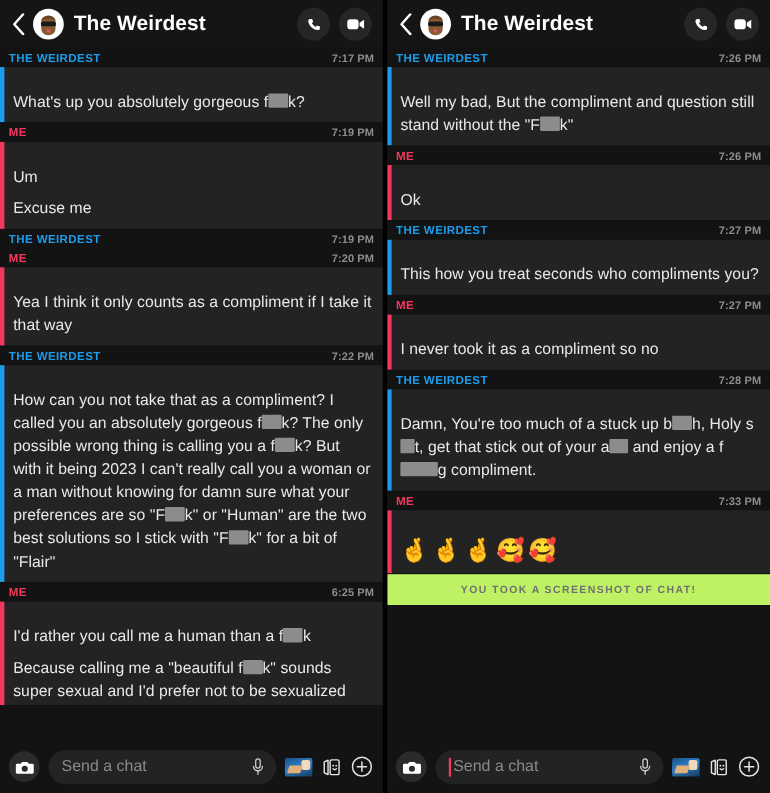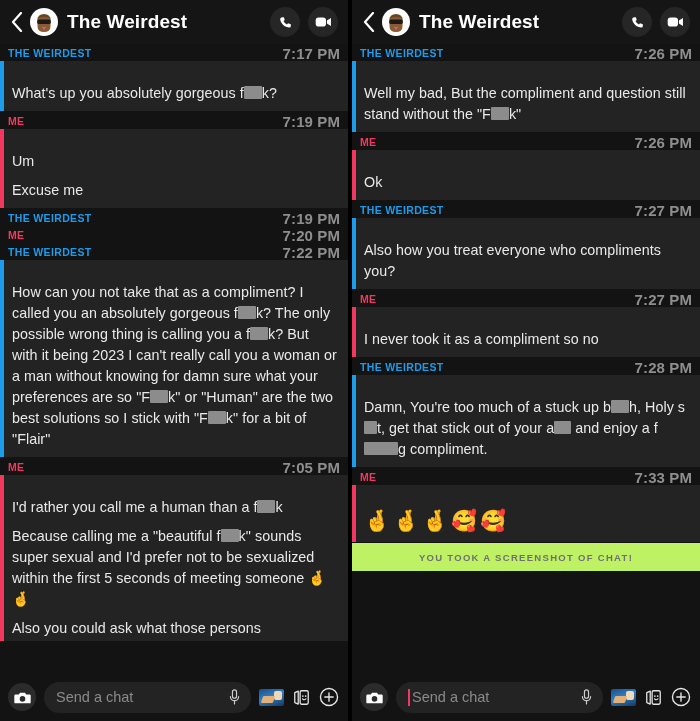--- a/index.html
+++ b/index.html
@@ -62,21 +62,21 @@
     display:flex; align-items:center; justify-content:space-between;
     padding:3px 8px 2px 8px;
     background:#131313;
     height:17px;
   }
   .sender {
     font-size:10.5px; font-weight:bold; letter-spacing:.35px;
   }
   .sender.them { color:#1d9ceb; }
   .sender.me   { color:#f3385f; }
-  .time { font-size:15px; color:#8e8e8e; font-weight:bold; letter-spacing:.1px; }
+  .time { font-size:10px; color:#8e8e8e; font-weight:bold; letter-spacing:.1px; }
 
   .bubble {
     background:#232323;
     position:relative;
     padding:22px 10px 7px 12px;
     margin-bottom:1px;
   }
   .bubble::before {
     content:""; position:absolute; left:0; top:0; bottom:0;
     width:4px;
@@ -213,34 +213,37 @@
           <div class="meta">
             <span class="sender them">THE WEIRDEST</span>
             <span class="time">7:19 PM</span>
           </div>
         </div>
         <div class="msg-block">
           <div class="meta">
             <span class="sender me">ME</span>
             <span class="time">7:20 PM</span>
           </div>
+          <div class="bubble me">
+            <p>Yea I think it only counts as a compliment if I take it that way</p>
+          </div>
         </div>
         <div class="msg-block">
           <div class="meta">
             <span class="sender them">THE WEIRDEST</span>
             <span class="time">7:22 PM</span>
           </div>
           <div class="bubble them">
             <p>How can you not take that as a compliment? I called you an absolutely gorgeous f<span class="censor" style="width: 18px;"></span>k? The only possible wrong thing is calling you a f<span class="censor" style="width: 18px;"></span>k? But with it being 2023 I can't really call you a woman or a man without knowing for damn sure what your preferences are so "F<span class="censor" style="width: 18px;"></span>k" or "Human" are the two best solutions so I stick with "F<span class="censor" style="width: 18px;"></span>k" for a bit of "Flair"</p>
           </div>
         </div>
         <div class="msg-block">
           <div class="meta">
             <span class="sender me">ME</span>
-            <span class="time">7:05 PM</span>
+            <span class="time">6:25 PM</span>
           </div>
           <div class="bubble me">
             <p>I'd rather you call me a human than a f<span class="censor" style="width: 18px;"></span>k</p>
             <p>Because calling me a "beautiful f<span class="censor" style="width: 18px;"></span>k" sounds super sexual and I'd prefer not to be sexualized within the first 5 seconds of meeting someone <span style="font-family: &quot;DejaVu Sans&quot;, sans-serif;">🤞🤞</span></p>
             <p>Also you could ask what those persons preferences are instead of assuming anything.</p>
           </div>
         </div>
       </div>
 
     <div class="inbar">
@@ -336,21 +339,21 @@
           <div class="bubble me">
             <p>Ok</p>
           </div>
         </div>
         <div class="msg-block">
           <div class="meta">
             <span class="sender them">THE WEIRDEST</span>
             <span class="time">7:27 PM</span>
           </div>
           <div class="bubble them">
-            <p>Also how you treat everyone who compliments you?</p>
+            <p>This how you treat seconds who compliments you?</p>
           </div>
         </div>
         <div class="msg-block">
           <div class="meta">
             <span class="sender me">ME</span>
             <span class="time">7:27 PM</span>
           </div>
           <div class="bubble me">
             <p>I never took it as a compliment so no</p>
           </div>

